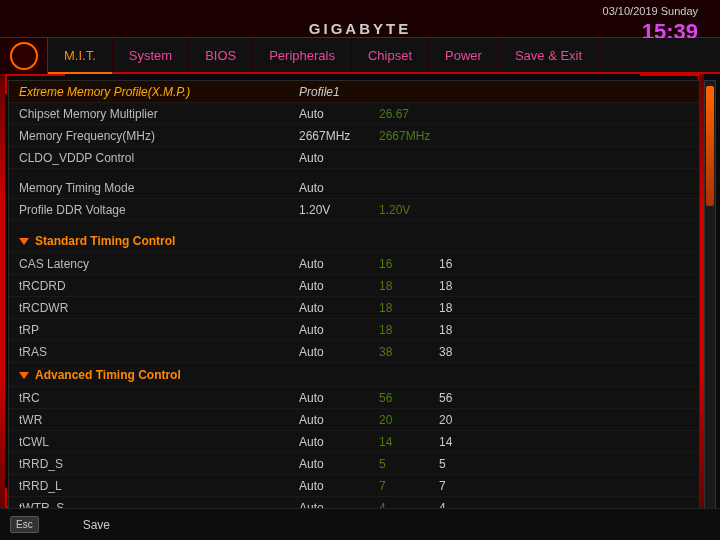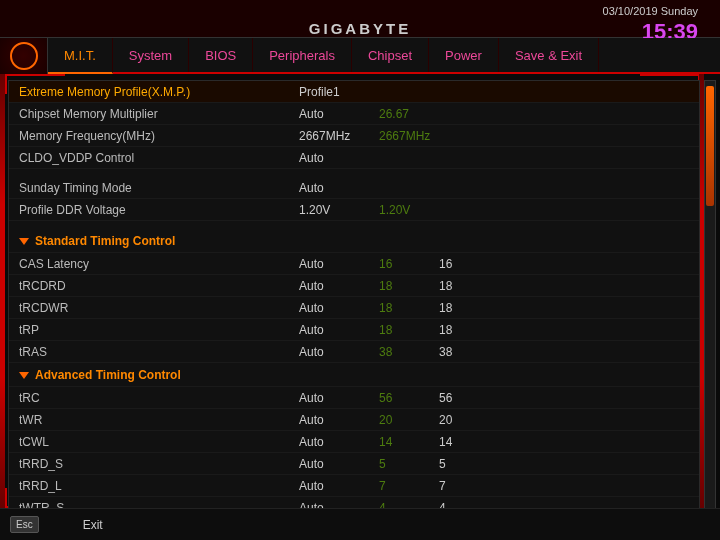--- a/index.html
+++ b/index.html
@@ -116,20 +116,21 @@
 
     .setting-row {
       display: flex;
       align-items: center;
       height: 22px;
       padding: 0 10px;
       border-bottom: 1px solid #1a1a1a;
     }
     .setting-row.highlight {
       background: #1a0a00;
+      font-style: italic;
     }
     .setting-row.highlight .label {
       color: #ffaa00;
     }
     .setting-row.section-header {
       background: transparent;
       height: 24px;
     }
     .setting-row.section-header .label {
       color: #ff8800;
@@ -323,21 +324,21 @@
           <div class="label">Memory Frequency(MHz)</div>
           <div class="val1">2667MHz</div>
           <div class="val2">2667MHz</div>
         </div>
         <div class="setting-row">
           <div class="label">CLDO_VDDP Control</div>
           <div class="val1">Auto</div>
         </div>
         <div style="height: 8px;"></div>
         <div class="setting-row">
-          <div class="label">Sunday Timing Mode</div>
+          <div class="label">Memory Timing Mode</div>
           <div class="val1">Auto</div>
         </div>
         <div class="setting-row">
           <div class="label">Profile DDR Voltage</div>
           <div class="val1">1.20V</div>
           <div class="val2">1.20V</div>
         </div>
         <div style="height: 8px;"></div>
         <div class="setting-row section-header">
           <div class="label"><span class="triangle-down"></span>Standard Timing Control</div>
@@ -419,14 +420,14 @@
         </div>
       </div>
   </div>
   <div class="scrollbar-track">
     <div class="scrollbar-thumb"></div>
   </div>
 </div>
 
 <div class="bottom-bar">
   <span class="esc-key">Esc</span>
-  <span class="back-label">Exit</span>
+  <span class="back-label">Save</span>
 </div>
 
 </body></html>

